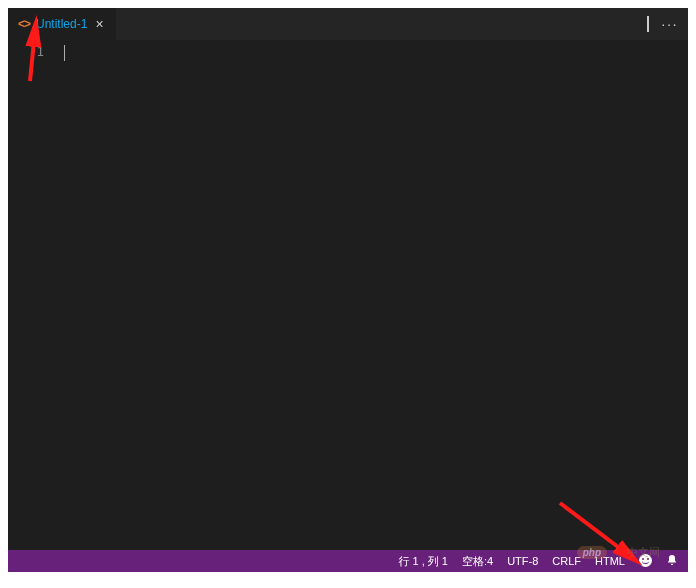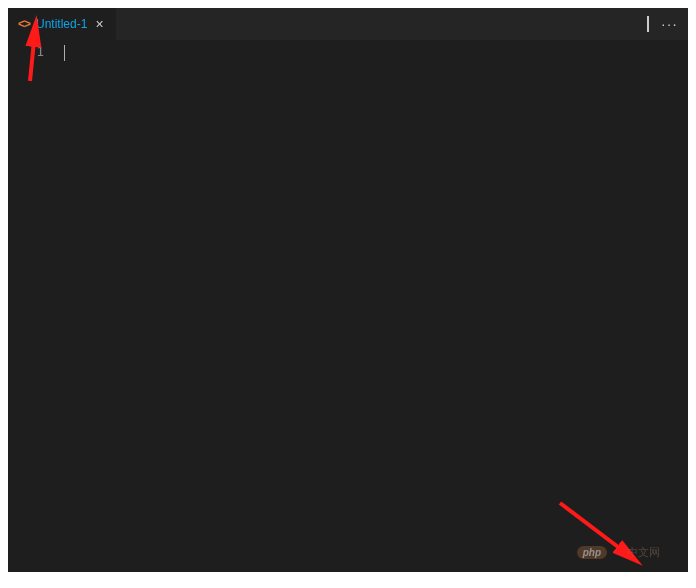--- a/index.html
+++ b/index.html
@@ -202,20 +202,35 @@
 
   <div class="editor">
     <div class="gutter">
       <div>1</div>
     </div>
     <div class="code">
       <div class="cursor"></div>
     </div>
   </div>
 
+  <div class="statusbar">
+    <span class="item">行 1 , 列 1</span>
+    <span class="item">空格:4</span>
+    <span class="item">UTF-8</span>
+    <span class="item">CRLF</span>
+    <span class="item">HTML</span>
+    <span class="item">
+      <span class="smile-icon"><span class="smile-mouth"></span></span>
+    </span>
+    <span class="item bell-icon">
+      <svg width="12" height="12" viewBox="0 0 24 24">
+          <path fill="#fff" d="M12 2a6 6 0 0 0-6 6v5l-2 3v1h16v-1l-2-3V8a6 6 0 0 0-6-6zm0 20a2.5 2.5 0 0 0 2.5-2.5h-5A2.5 2.5 0 0 0 12 22z"></path>
+        </svg>
+    </span>
+  </div>
 </div>
 
 <div class="arrow" style="left:20px; top:26px;">
   <svg width="30" height="60">
     <defs>
         <marker id="ah1" markerWidth="8" markerHeight="8" refX="4" refY="2" orient="auto">
           <polygon points="0,0 8,2 0,4" fill="#ff1a1a"></polygon>
         </marker>
       </defs>
     <line x1="10" y1="55" x2="15" y2="5" stroke="#ff1a1a" stroke-width="4" marker-end="url(#ah1)"></line>

